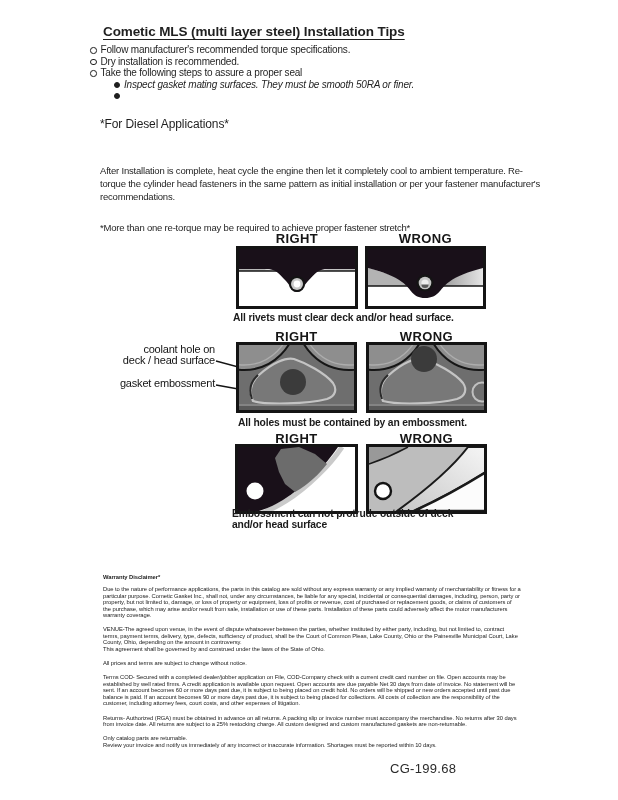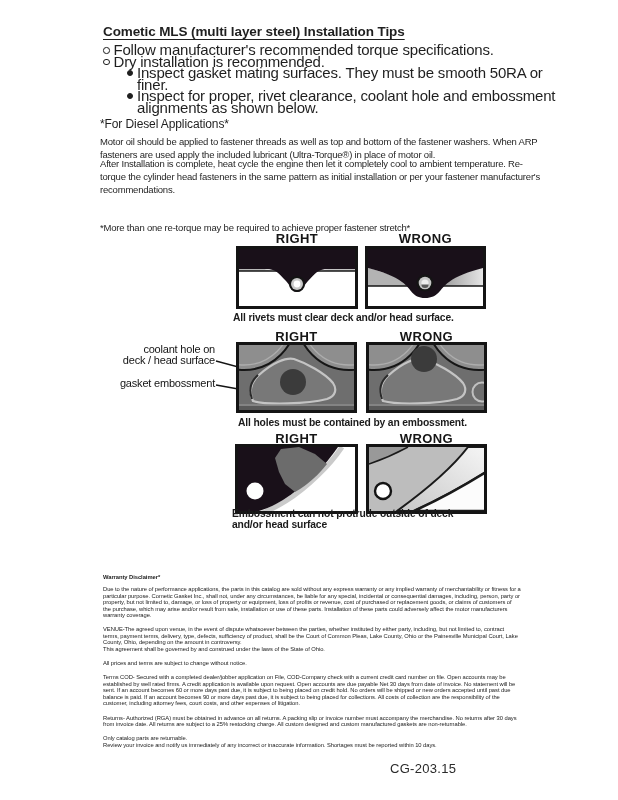--- a/index.html
+++ b/index.html
@@ -6,24 +6,24 @@
   .page{
     position:relative; width:618px; height:800px; background:#ffffff;
     font-family:"Liberation Sans", sans-serif; color:#1f1f1f; overflow:hidden;
     margin:0 auto;
   }
   .abs{position:absolute;}
   .title{
     left:103px; top:24px; font-size:13.5px; font-weight:700;
     text-decoration:underline; text-underline-offset:2.5px; letter-spacing:-0.1px;
   }
-  .bullets{left:103px; top:44px; width:470px; font-size:15px; letter-spacing:-0.2px;}
+  .bullets{left:90px; top:44px; width:470px; font-size:10px; letter-spacing:-0.2px;}
   .brow{display:flex; align-items:flex-start; line-height:11.5px;}
   .bmark{width:4.5px;height:4.5px;border:1px solid #1f1f1f;border-radius:50%;margin:3px 4px 0 0;flex:0 0 auto;}
-  .brow.sub{margin-left:24px;}
+  .brow.sub{margin-left:24px;font-style:italic;}
   .bmark.solid{background:#1f1f1f;border-color:#1f1f1f;width:4px;height:4px;}
   .diesel-h{left:100px; top:117px; font-size:12px; font-weight:400; letter-spacing:-0.1px;}
   .para{left:100px; width:440px; font-size:9.5px; line-height:12.9px; letter-spacing:-0.2px;}
   .rw-label{font-size:13px; font-weight:700; letter-spacing:0.4px; text-align:center; color:#161616;}
   .caption{font-size:10.3px; font-weight:700; letter-spacing:-0.15px; color:#1b1b1b;}
   .pre{white-space:pre-line;}
   .ann{font-size:11px; letter-spacing:-0.2px; text-align:right; line-height:11px; color:#141414;}
   .legal{left:103px; top:574px; width:418px; font-size:5.8px; line-height:6.4px; letter-spacing:-0.05px; color:#222;}
   .legal .lh{font-weight:700; margin:0 0 6px 0;}
   .legal p{margin:0 0 8px 0;}
@@ -39,33 +39,35 @@
 
   <div class="abs bullets">
     <div class="brow">
       <span class="bmark"></span>
       <span>Follow manufacturer's recommended torque specifications.</span>
     </div>
     <div class="brow">
       <span class="bmark"></span>
       <span>Dry installation is recommended.</span>
     </div>
+    <div class="brow">
+      <span class="bmark"></span>
+      <span>Take the following steps to assure a proper seal</span>
+    </div>
     <div class="brow sub">
       <span class="bmark solid"></span>
       <span>Inspect gasket mating surfaces.  They must be smooth 50RA or finer.</span>
     </div>
     <div class="brow sub">
       <span class="bmark solid"></span>
-      <span>Inspect for proper, rivet clearance, coolant hole and embossment alignments as shown below.</span>
     </div>
   </div>
 
   <div class="abs diesel-h">*For Diesel Applications*</div>
-  <div class="abs para" style="top:136px;">Motor oil should be applied to fastener threads as well as top and bottom of the fastener washers. When ARP fasteners are used apply the included lubricant (Ultra-Torque®) in place of motor oil.</div>
-  <div class="abs para" style="top:158px;">After Installation is complete, heat cycle the engine then let it completely cool to ambient temperature. Re-torque the cylinder head fasteners in the same pattern as initial installation or per your fastener manufacturer's recommendations.</div>
+  <div class="abs para" style="top:165px;">After Installation is complete, heat cycle the engine then let it completely cool to ambient temperature. Re-torque the cylinder head fasteners in the same pattern as initial installation or per your fastener manufacturer's recommendations.</div>
   <div class="abs para" style="top:222px;">*More than one re-torque may be required to achieve proper fastener stretch*</div>
 
   <div class="abs rw-label" style="left:236px; top:231px; width:122px;">RIGHT</div>
   <div class="abs rw-label" style="left:365px; top:231px; width:121px;">WRONG</div>
 
   <svg class="abs" style="left:236px; top:246px;" width="122" height="63" viewBox="0 0 122 63">
     <defs>
         <clipPath id="c1r">
           <rect x="3" y="3" width="116" height="57"></rect>
         </clipPath>
@@ -210,15 +212,15 @@
     <p>Due to the nature of performance applications, the parts in this catalog are sold without any express warranty or any implied warranty of merchantability or fitness for a particular purpose.  Cometic Gasket Inc., shall not, under any circumstances, be liable for any special, incidental or consequential damages, including, person, party or property, but not limited to, damage, or loss of property or equipment, loss of profits or revenue, cost of purchased or replacement goods, or claims of customers of the purchase, which may arise and/or result from sale, installation or use of these parts.  Installation of these parts could adversely affect the motor manufacturers warranty coverage.</p>
     <p class="pre">VENUE-The agreed upon venue, in the event of dispute whatsoever between the parties, whether instituted by either party, including, but not limited to, contract terms, payment terms, delivery, type, defects, sufficiency of product, shall be the Court of Common Pleas, Lake County, Ohio or the Painesville Municipal Court, Lake County, Ohio, depending on the amount in controversy.
 This agreement shall be governed by and construed under the laws of the State of Ohio.</p>
     <p>All prices and terms are subject to change without notice.</p>
     <p>Terms COD- Secured with a completed dealer/jobber application on File, COD-Company check with a current credit card number on file.  Open accounts may be established by well rated firms.  A credit application is available upon request.  Open accounts are due payable Net 30 days from date of invoice.  No statement will be sent.  If an account becomes 60 or more days past due, it is subject to being placed on credit hold.  No orders will be shipped or new orders accepted until past due balance is paid.  If an account becomes 90 or more days past due, it is subject to being placed for collections.  All costs of collection are the responsibility of the customer, including attorney fees, court costs, and other expenses of litigation.</p>
     <p>Returns- Authorized (RGA) must be obtained in advance on all returns.  A packing slip or invoice number must accompany the merchandise.  No returns after 30 days from invoice date.  All returns are subject to a 25% restocking charge.  All custom designed and custom manufactured gaskets are non-returnable.</p>
     <p class="pre">Only catalog parts are returnable.
 Review your invoice and notify us immediately of any incorrect or inaccurate information.  Shortages must be reported within 10 days.</p>
   </div>
 
-  <div class="abs docnum">CG-203.15</div>
+  <div class="abs docnum">CG-199.68</div>
 
 </div>
 
 </body></html>

